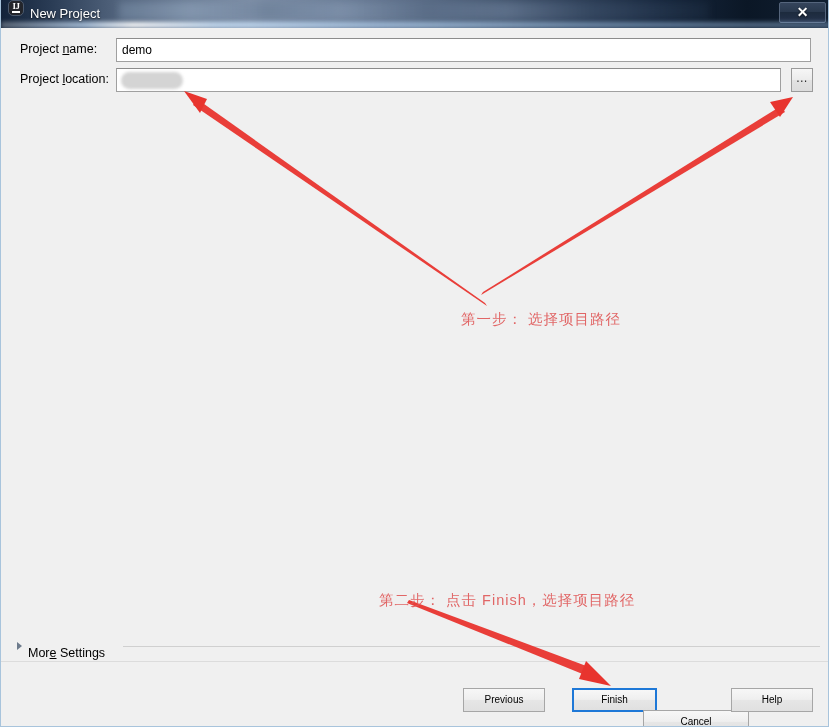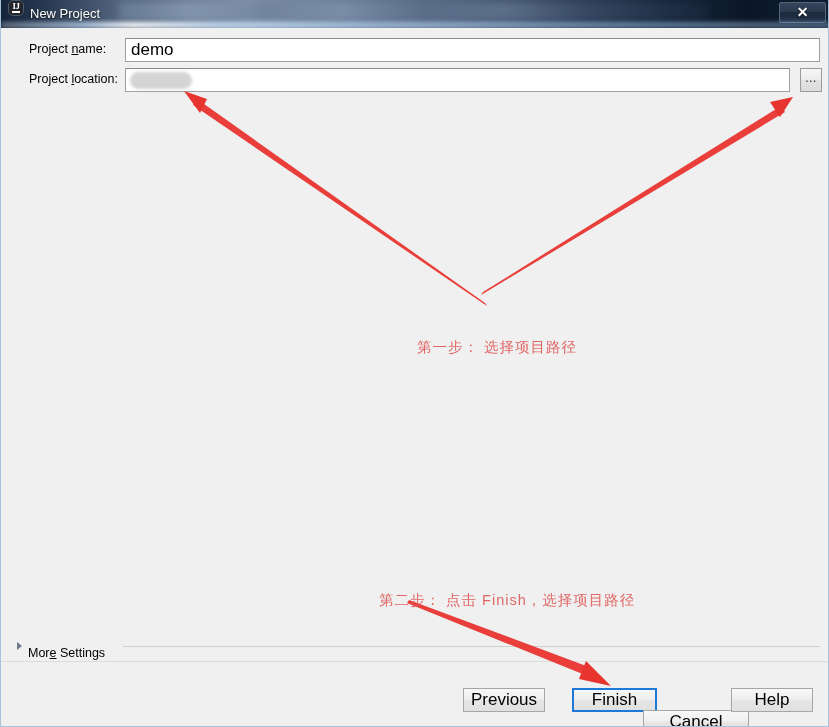--- a/index.html
+++ b/index.html
@@ -129,42 +129,42 @@
 
   
   #content {
     position: absolute;
     left: 0; top: 28px;
     width: 827px;
     height: 697px;
     background: #f0f0f0;
   }
 
-  .field-row { position: absolute; left: 9px; width: 762px; height: 26px; }
+  .field-row { position: absolute; left: 0; width: 762px; height: 26px; }
   #row-name { top: 10px; }
   #row-location { top: 40px; padding-left: 24px; }
 
   .field-label {
     position: absolute;
     left: 19px; top: 4px;
     font-size: 12.5px;
     color: #000000;
     white-space: nowrap;
   }
   .field-label u { text-decoration: underline; }
 
   .text-input {
     position: absolute;
     left: 115px;
     top: 0;
     height: 24px;
     background: #ffffff;
     border: 1px solid #a0a0a0;
     border-top-color: #8c8c8c;
-    font-size: 17px;
+    font-size: 12px;
     color: #000000;
     padding: 0 5px;
     line-height: 22px;
     white-space: nowrap;
     overflow: hidden;
   }
   #project-name-input { width: 695px; }
   #project-location-input { width: 665px; }
 
   
@@ -234,21 +234,21 @@
     left: 0; top: 633px;
     width: 827px; height: 64px;
     border-top: 1px solid #dcdcdc;
   }
   .dlg-button {
     position: absolute;
     top: 26px;
     height: 24px;
     background: linear-gradient(to bottom, #f7f7f7 0%, #efefef 47%, #e6e6e6 52%, #e0e0e0 100%);
     border: 1px solid #a6a6a6;
-    font-size: 17px;
+    font-size: 10px;
     color: #000000;
     text-align: center;
     line-height: 22px;
     cursor: pointer;
     white-space: nowrap;
   }
   #btn-previous { left: 462px; width: 82px; }
   #btn-finish   { left: 551px; width: 85px;
                   border: 2px solid #1e78d7;
                   line-height: 20px; margin-left: 20px; }
@@ -257,21 +257,21 @@
 
   
   .annotation-text {
     position: absolute;
     color: #e05b5b;
     font-size: 14.5px;
     white-space: nowrap;
     letter-spacing: 1px;
     opacity: 0.92;
   }
-  #annotation-1 { left: 416px; top: 310px; margin-top: 28px; }
+  #annotation-1 { left: 460px; top: 310px; }
   #annotation-2 { left: 378px; top: 591px; }
 
   #arrow-layer {
     position: absolute;
     left: 0; top: 0;
     width: 829px; height: 727px;
     pointer-events: none;
   }
 </style>
 </head>

